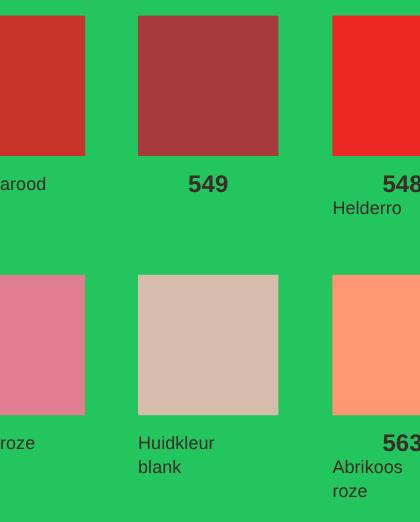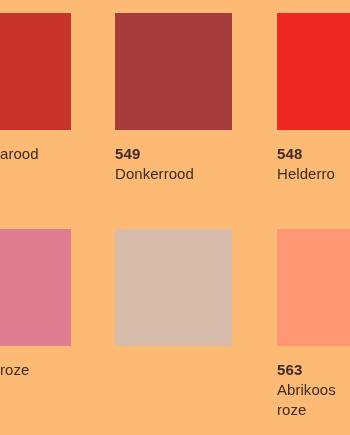--- a/index.html
+++ b/index.html
@@ -14,21 +14,21 @@
     font-family: "Liberation Sans", sans-serif;
     position: relative;
   }
 
   .palette-sheet {
     position: absolute;
     left: 0;
     top: 0;
     width: 350px;
     height: 435px;
-    background: #fdba74;
+    background: #22c55e;
   }
 
   
   .swatch-cell {
     position: absolute;
   }
 
   .swatch-chip {
     position: absolute;
     left: 0;
@@ -39,26 +39,27 @@
 
   .swatch-caption {
     position: absolute;
     left: 0;
     top: 131px;
     width: 100%;
   }
 
   .swatch-code {
     font-family: "Liberation Sans", sans-serif;
-    font-size: 15px;
+    font-size: 20px;
     font-weight: bold;
     color: #3d2b28;
     letter-spacing: 0.1px;
     line-height: 20px;
     white-space: nowrap;
+    text-align: center;
   }
 
   .swatch-name {
     font-family: "Liberation Sans", sans-serif;
     font-size: 15px;
     font-weight: normal;
     color: #3d2b28;
     line-height: 20px;
     letter-spacing: 0.05px;
     white-space: pre-line;
@@ -89,21 +90,20 @@
     <div class="swatch-caption">
       <div class="swatch-code"></div>
       <div class="swatch-name">arood</div>
     </div>
   </div>
 
   <div class="swatch-cell cell-r1c2">
     <div class="swatch-chip" style="background:#a73a3a;"></div>
     <div class="swatch-caption">
       <div class="swatch-code">549</div>
-      <div class="swatch-name">Donkerrood</div>
     </div>
   </div>
 
   <div class="swatch-cell cell-r1c3">
     <div class="swatch-chip" style="background:#ee2722;"></div>
     <div class="swatch-caption">
       <div class="swatch-code">548</div>
       <div class="swatch-name">Helderro</div>
     </div>
   </div>
@@ -112,20 +112,22 @@
     <div class="swatch-chip" style="background:#e07e91;"></div>
     <div class="swatch-caption">
       <div class="swatch-code"></div>
       <div class="swatch-name">roze</div>
     </div>
   </div>
 
   <div class="swatch-cell cell-r2c2">
     <div class="swatch-chip" style="background:#d8bcab;"></div>
     <div class="swatch-caption">
+      <div class="swatch-name">Huidkleur
+blank</div>
     </div>
   </div>
 
   <div class="swatch-cell cell-r2c3">
     <div class="swatch-chip" style="background:#fe9573;"></div>
     <div class="swatch-caption">
       <div class="swatch-code">563</div>
       <div class="swatch-name">Abrikoos
 roze</div>
     </div>

